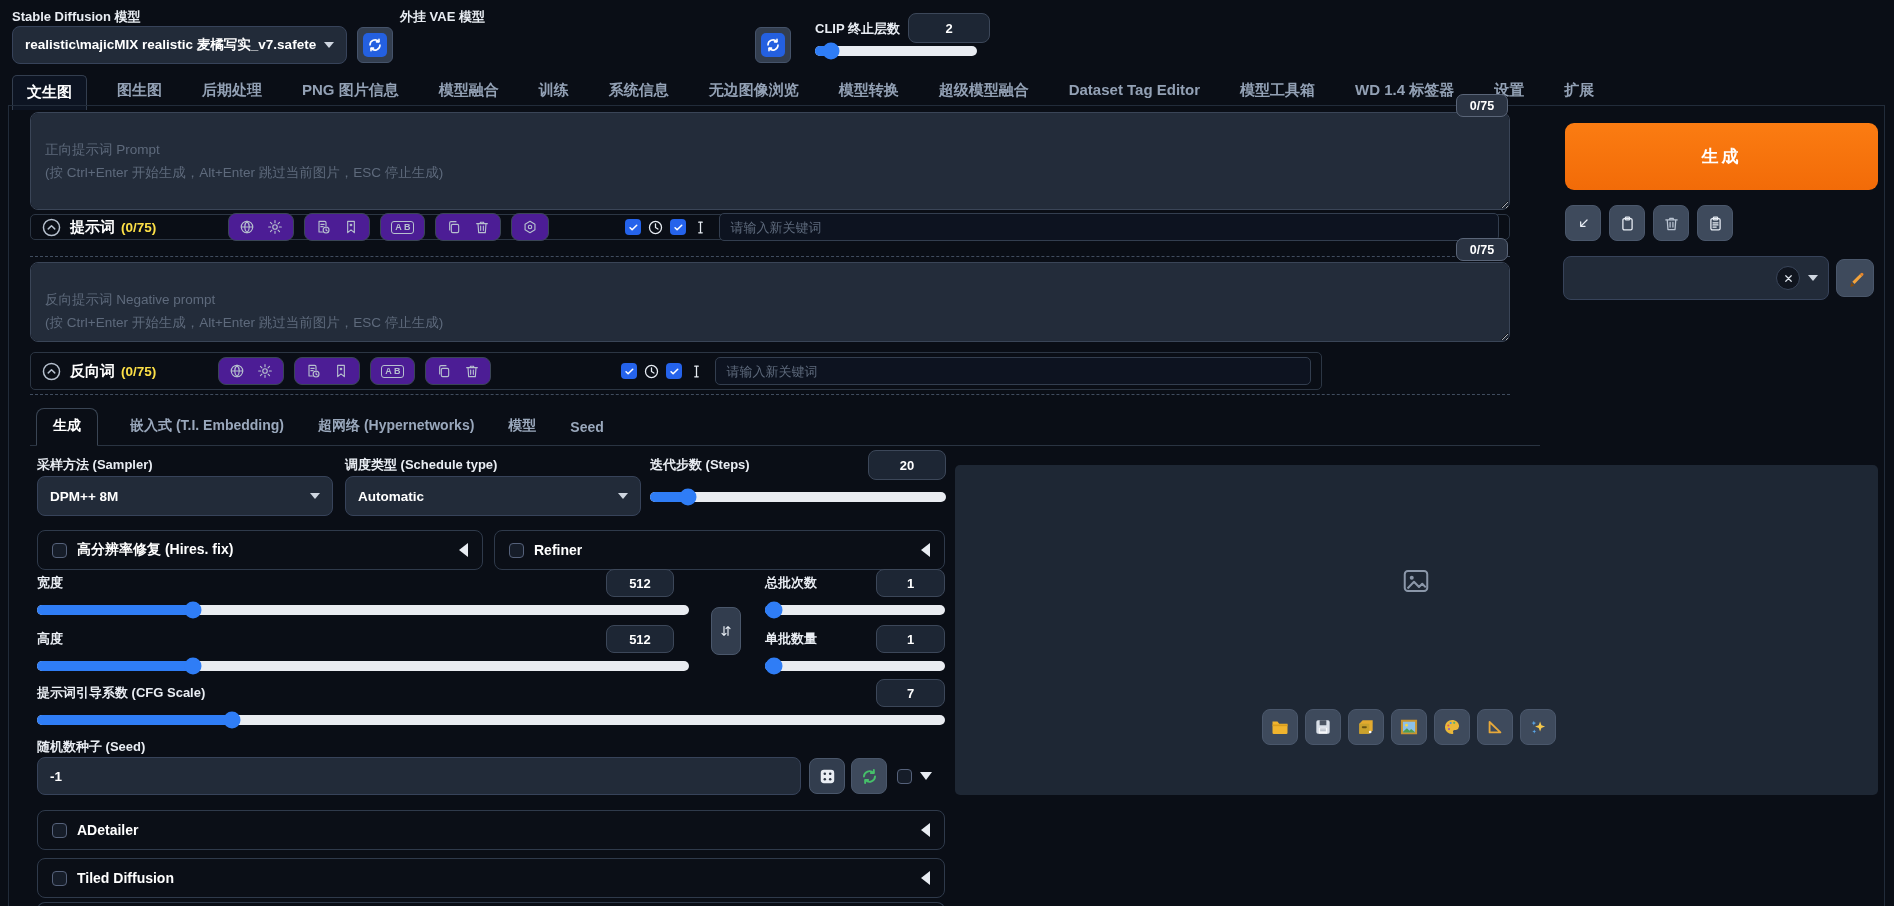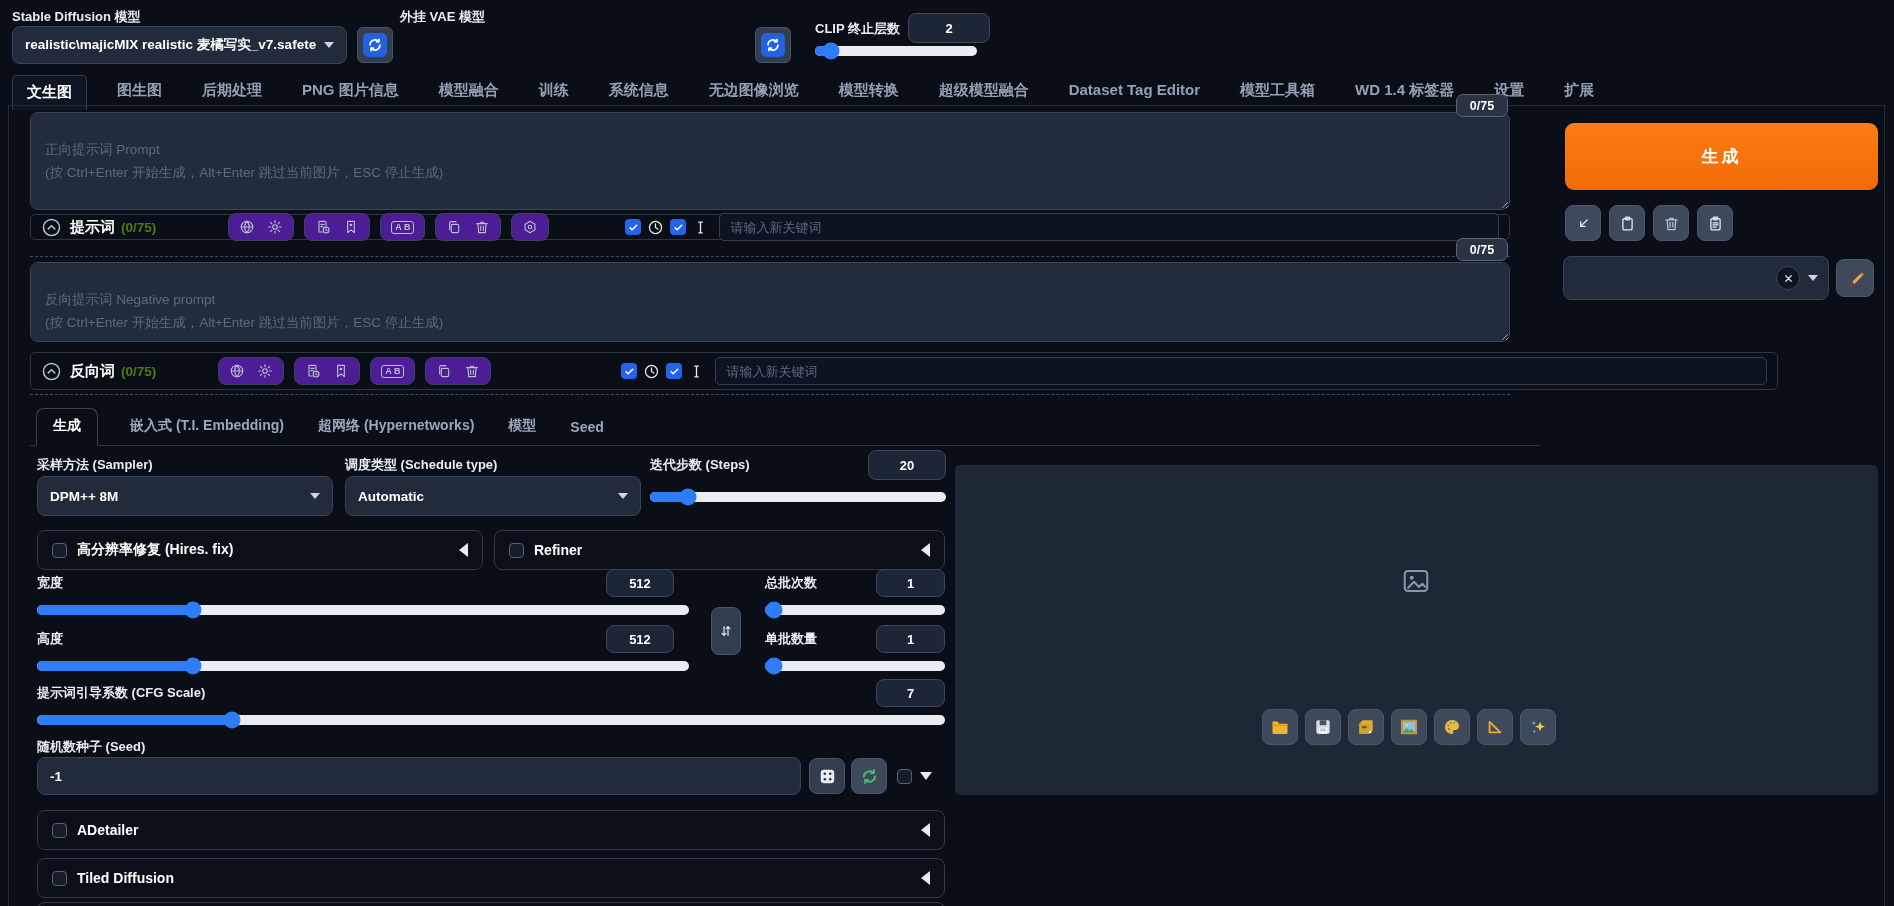--- a/index.html
+++ b/index.html
@@ -41,21 +41,21 @@
 
   textarea.prompt-area {
     background:#232c3a; border:1px solid #3a4557; border-radius:8px;
     padding:26px 14px; font-size:13.5px; line-height:1.7; color:#e7ecf3;
     font-family:inherit; resize:vertical; outline:none;
   }
   textarea.prompt-area::placeholder { color:#5e6a7c; }
 
   .ptoolbar { display:flex; align-items:center; border:1px solid #2c3644; border-radius:5px; padding:0 10px; }
   .ptoolbar .ptitle { font-size:15px; font-weight:800; color:#fff; margin:0 6px 0 8px; white-space:nowrap; }
-  .ptoolbar .pcount { font-size:13.5px; font-weight:700; color:#4d7c0f; white-space:nowrap; }
+  .ptoolbar .pcount { font-size:13.5px; font-weight:700; color:#fde047; white-space:nowrap; }
   .icon-group { display:flex; align-items:center; gap:12px; background:#4c1d95; border:1px solid #3a4556; border-radius:8px; padding:5px 10px; margin-left:10px; height:28px; }
   .g-icon { stroke:#b6c0ce; fill:none; stroke-width:1.7; stroke-linecap:round; stroke-linejoin:round; display:block; }
   .w-icon { stroke:#e8edf4; fill:none; stroke-width:1.8; stroke-linecap:round; stroke-linejoin:round; display:block; }
   .ab-icon { font-size:9px; font-weight:700; color:#b6c0ce; border:1.4px solid #b6c0ce; border-radius:3px; padding:1px 3px; line-height:1; }
   .cb { width:16px; height:16px; background:#2563eb; border-radius:4px; display:inline-flex; align-items:center; justify-content:center; flex:none; cursor:pointer; }
   .cb-empty { width:15px; height:15px; border:1.6px solid #55617a; background:#161d29; border-radius:4px; flex:none; cursor:pointer; }
   .kw-input { flex:1; height:28px; margin-left:10px; background:#0d1320; border:1px solid #333e4f; border-radius:5px; padding:0 10px; font-size:13px; color:#dfe5ee; font-family:inherit; outline:none; }
   .kw-input::placeholder { color:#5e6a7c; }
   .dashed { border-top:1px dashed #404c5e; }
 
@@ -206,21 +206,21 @@
         </svg>
     </span>
     <input class="kw-input" placeholder="请输入新关键词" style="">
   </div>
   <div class="abs dashed" style="left:30px;top:256px;width:1480px;height:1px"></div>
 
   <div class="abs counter-badge" style="left:1456px;top:238px">0/75</div>
   <textarea class="abs prompt-area" style="left: 30px; top: 262px; width: 1480px; height: 80px;" placeholder="反向提示词 Negative prompt
 (按 Ctrl+Enter 开始生成，Alt+Enter 跳过当前图片，ESC 停止生成)"></textarea>
 
-  <div class="abs ptoolbar" style="left:30px;top:352px;width:1748px;height:38px">
+  <div class="abs ptoolbar" style="left:30px;top:352px;width:1292px;height:38px">
     <svg width="21" height="21" viewBox="0 0 24 24" class="g-icon">
         <circle cx="12" cy="12" r="9.2"></circle>
         <path d="M8.3 13.6L12 10l3.7 3.6"></path>
       </svg>
     <span class="ptitle">反向词</span>
     <span class="pcount">(0/75)</span>
     <span class="icon-group" style="margin-left:62px">
       <svg width="16" height="16" viewBox="0 0 24 24" class="g-icon">
           <circle cx="12" cy="12" r="8.6"></circle>
           <path d="M3.4 12h17.2M12 3.4c-4.6 4.8-4.6 12.4 0 17.2 4.6-4.8 4.6-12.4 0-17.2z"></path>

